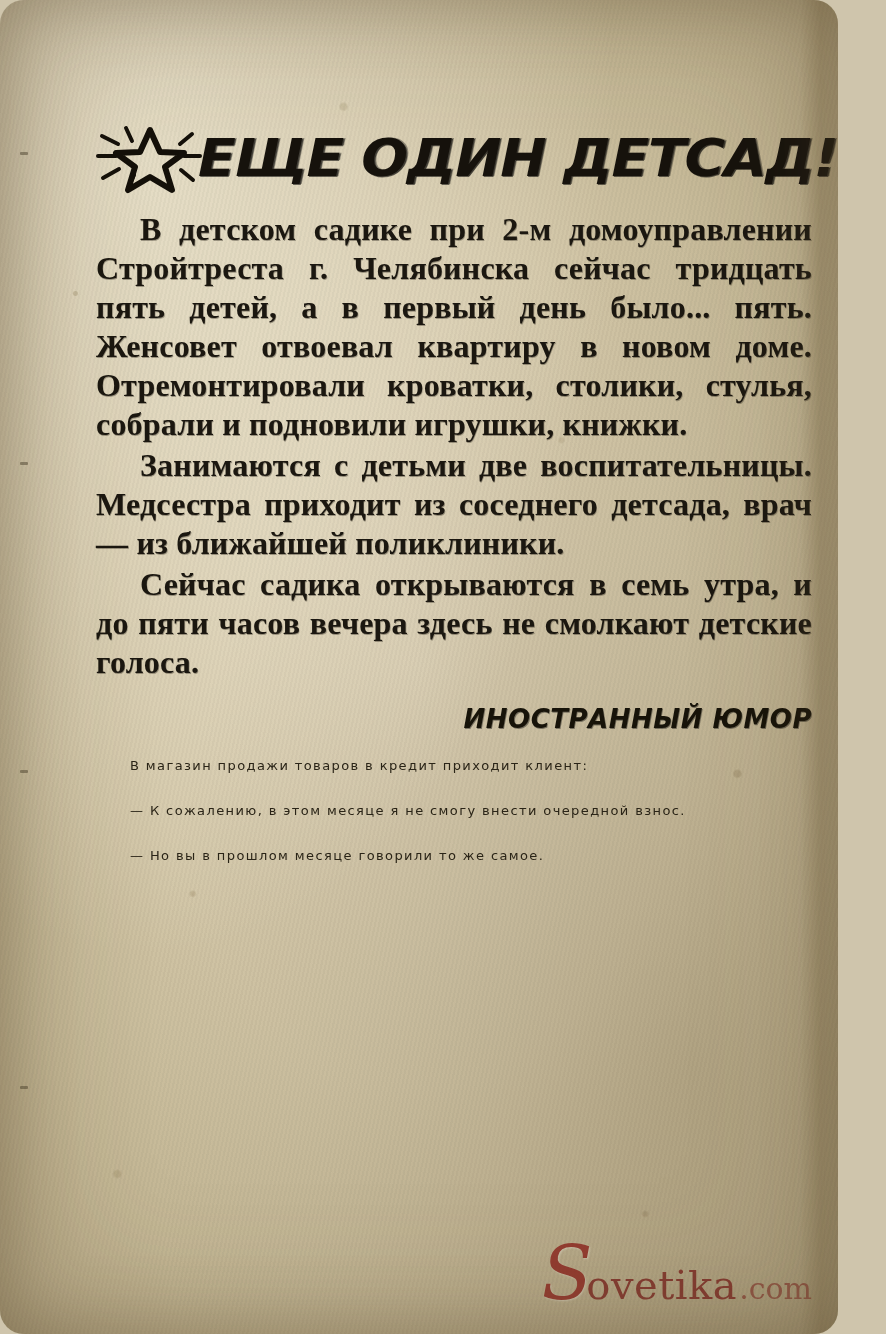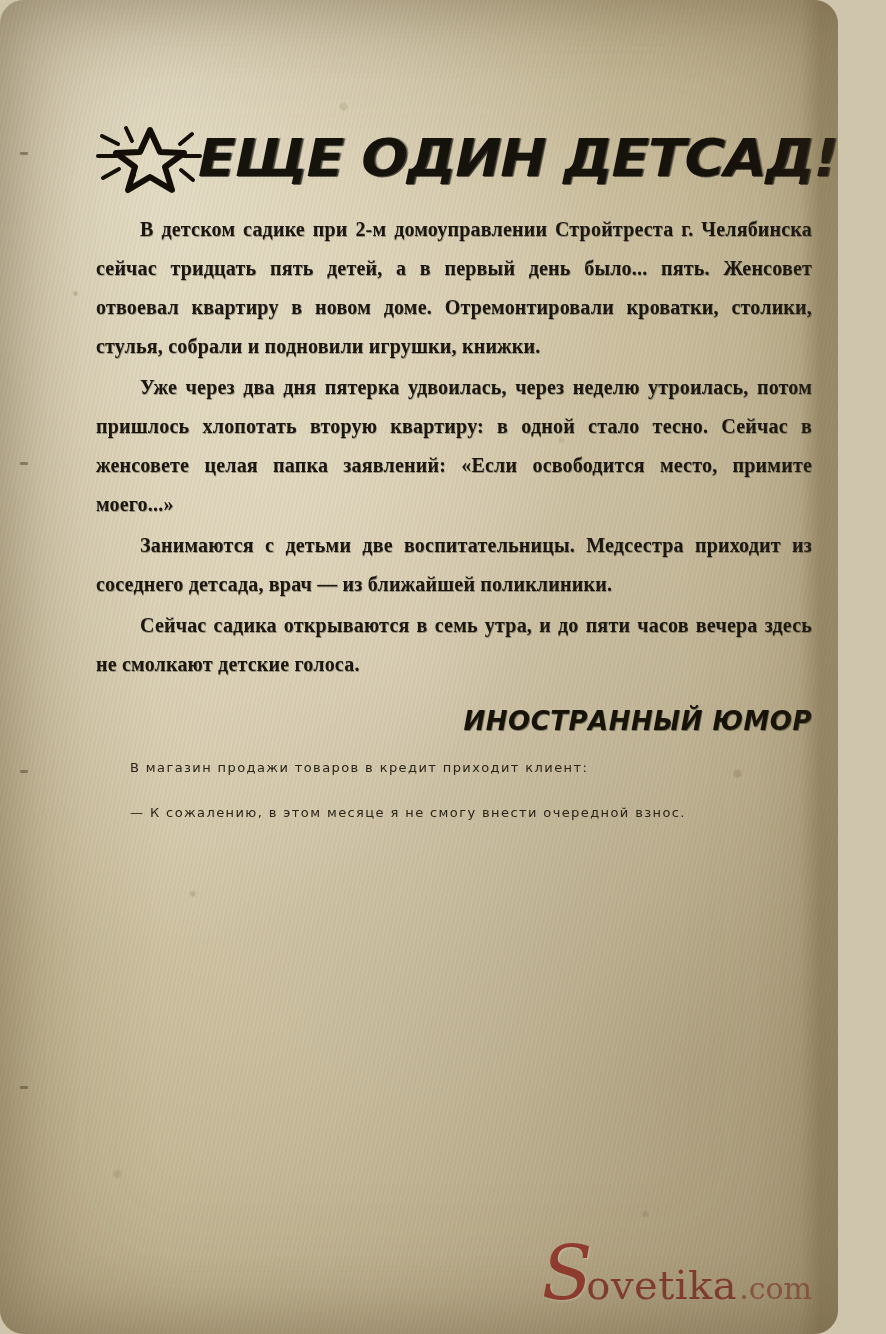--- a/index.html
+++ b/index.html
@@ -105,21 +105,21 @@
     text-shadow: 1px 1px 0 rgba(0,0,0,0.55), 2px 0 0 rgba(0,0,0,0.35);
     transform: scaleX(1.06);
     transform-origin: left center;
     white-space: nowrap;
   }
 
   
   .article p {
     margin: 0 0 2px 0;
     font-family: "Liberation Serif", serif;
-    font-size: 20px;
+    font-size: 32px;
     line-height: 39px;
     color: #1b1710;
     text-align: justify;
     text-indent: 44px;
     font-weight: 700;
     letter-spacing: 0.2px;
     text-shadow: 0.6px 0.6px 0 rgba(30,24,14,0.35);
   }
   .article p:last-child { margin-bottom: 0; }
 
@@ -210,30 +210,30 @@
             <line x1="97" y1="58" x2="85" y2="48"></line>
           </g>
           <path d="M54 8 L64 30 L88 31 L69 45 L76 68 L54 55 L32 68 L39 45 L20 31 L44 30 Z" fill="none" stroke="#141009" stroke-width="6" stroke-linejoin="round"></path>
         </svg>
       </div>
       <div class="headline">ЕЩЕ ОДИН ДЕТСАД!</div>
     </div>
 
     <div class="article">
       <p>В детском садике при 2-м домоуправлении Стройтреста г. Челябинска сейчас тридцать пять детей, а в первый день было... пять. Женсовет отвоевал квартиру в новом доме. Отремонтировали кроватки, столики, стулья, собрали и подновили игрушки, книжки.</p>
-      <p>Уже через два дня пятерка удвоилась, через неделю утроилась, потом пришлось хлопотать вторую квартиру: в одной стало тесно. Сейчас в женсовете целая папка заявлений: «Если освободится место, примите моего...»</p>
       <p>Занимаются с детьми две воспитательницы. Медсестра приходит из соседнего детсада, врач — из ближайшей поликлиники.</p>
       <p>Сейчас садика открываются в семь утра, и до пяти часов вечера здесь не смолкают детские голоса.</p>
     </div>
 
     <div class="humor-title">ИНОСТРАННЫЙ ЮМОР</div>
 
     <div class="humor">
       <p>В магазин продажи товаров в кредит приходит клиент:</p>
       <p class="dash">— К сожалению, в этом месяце я не смогу внести очередной взнос.</p>
+      <p class="dash">— Но вы в прошлом месяце говорили то же самое.</p>
     </div>
 
   </div>
 
   <div class="watermark">
     <span class="wm-s">S</span>
     <span class="wm-rest">ovetika</span>
     <span class="wm-com">.com</span>
   </div>
 

